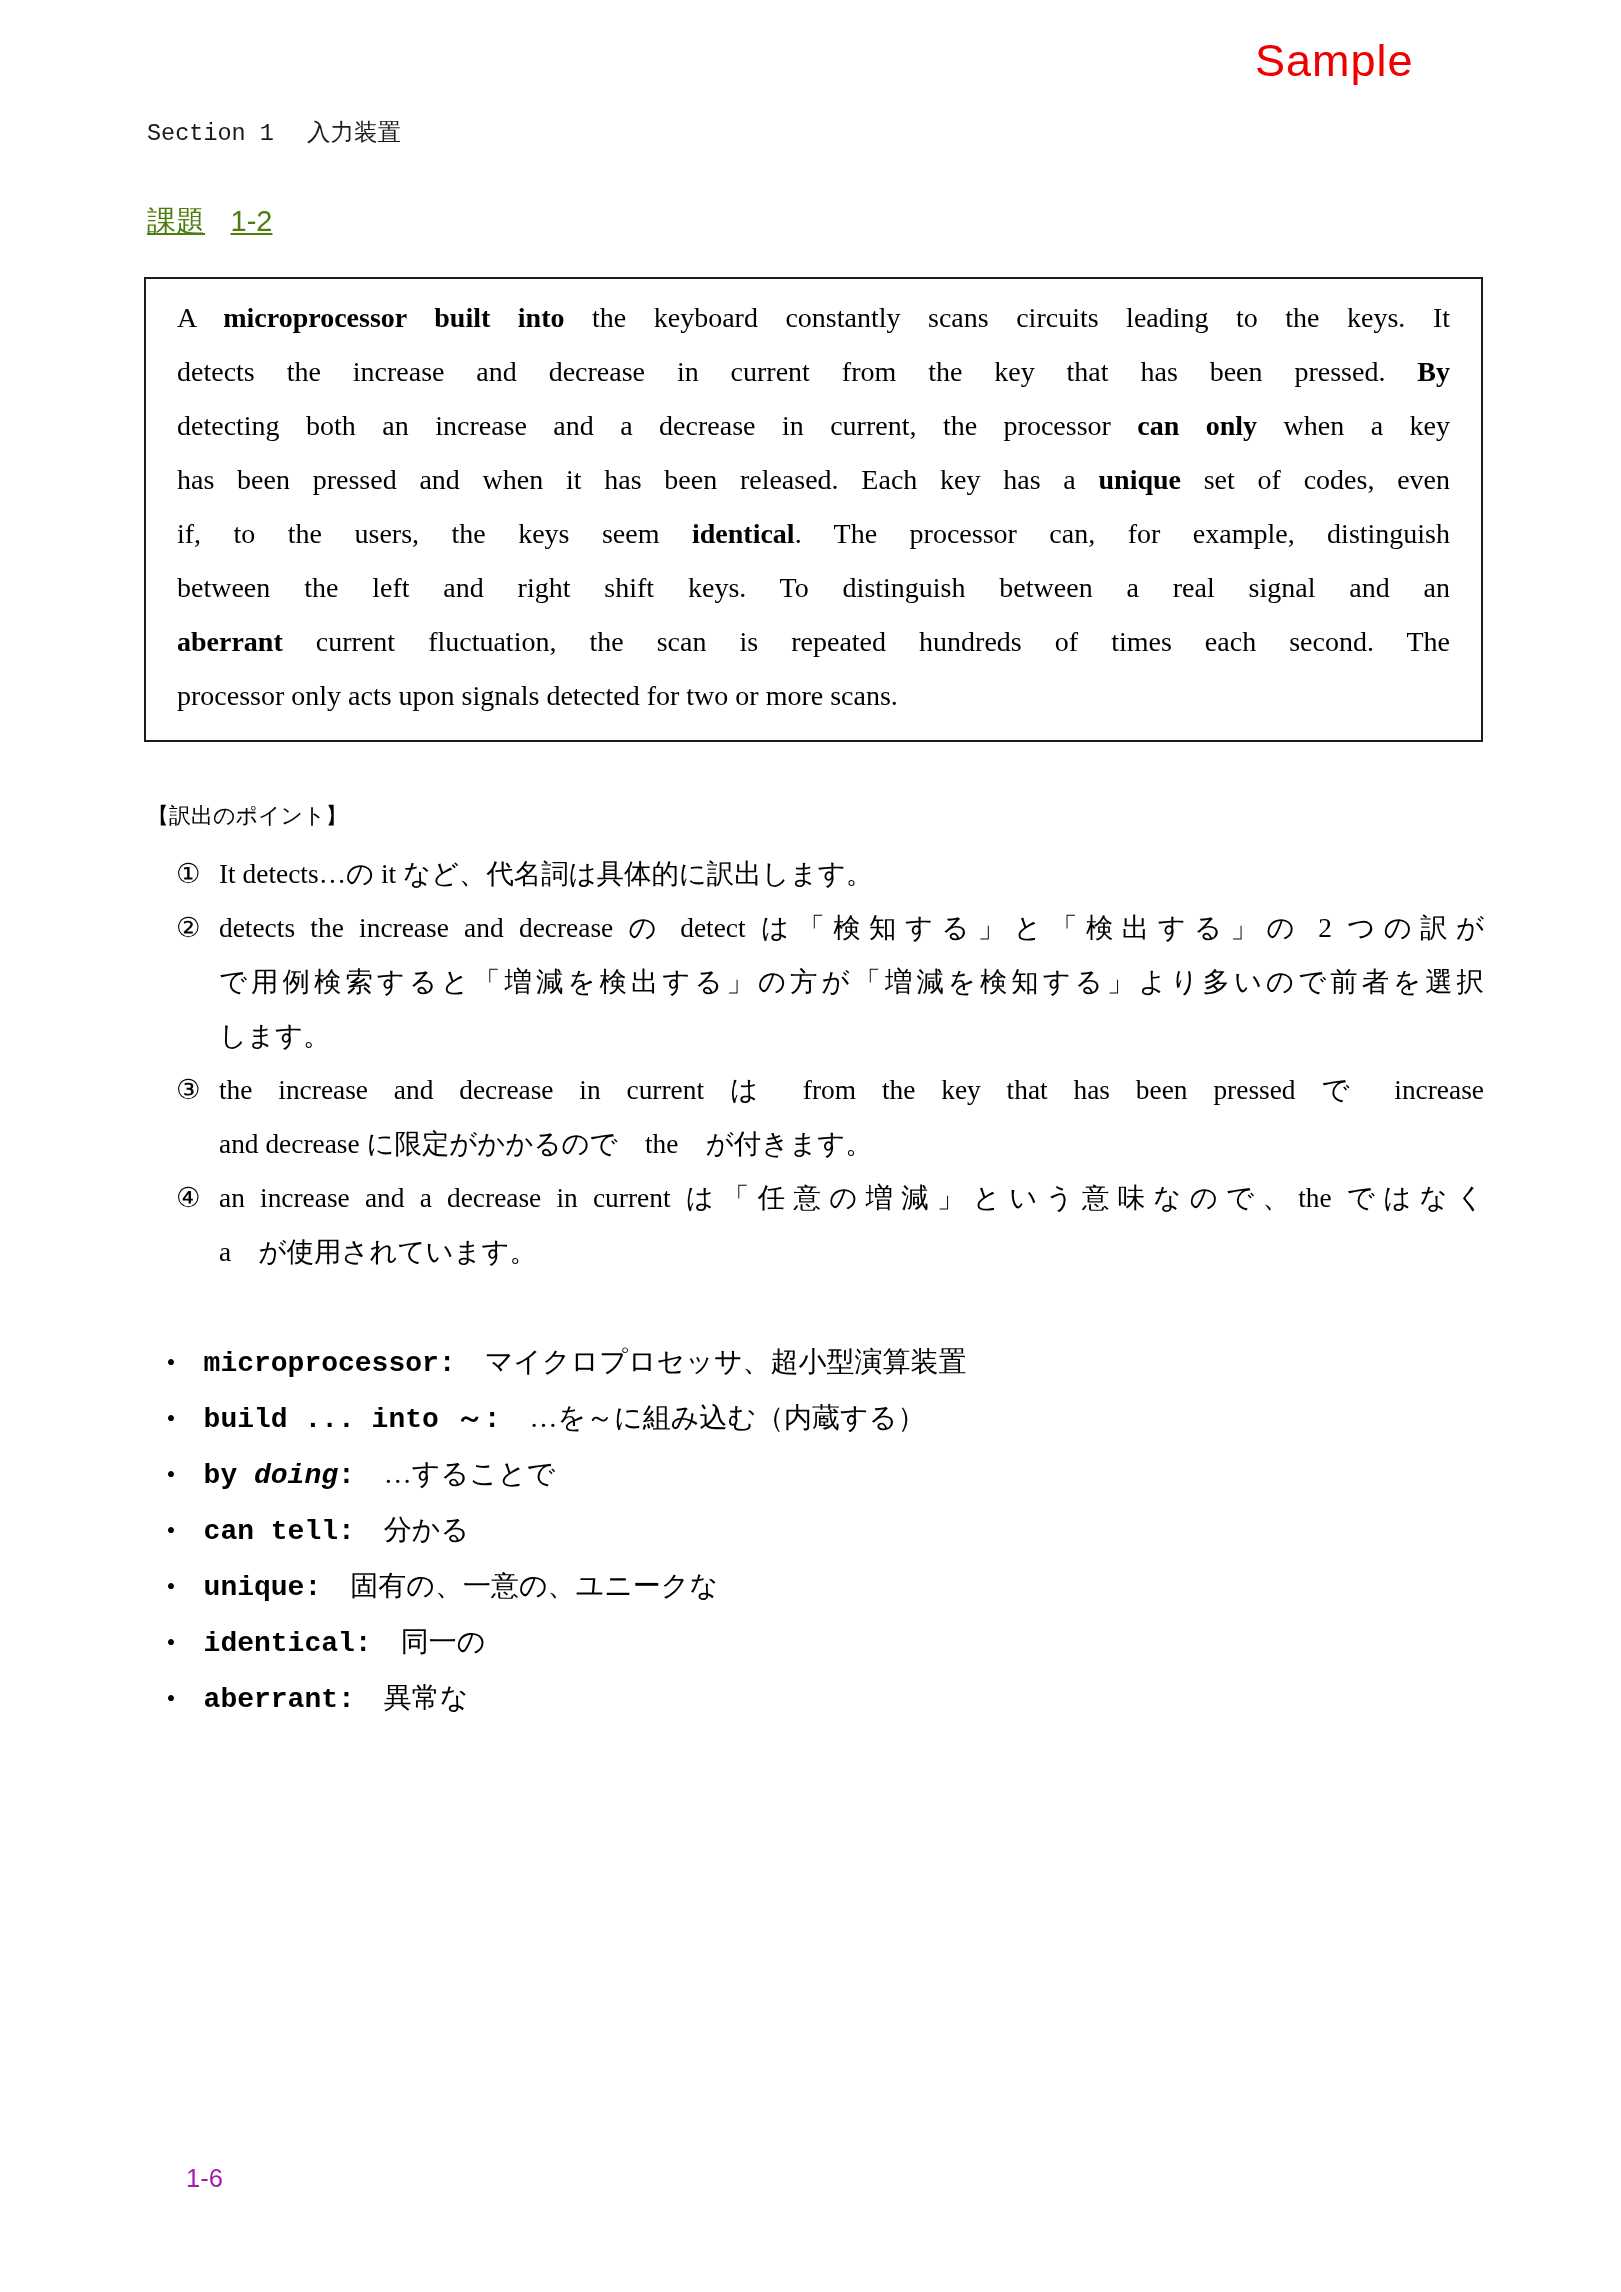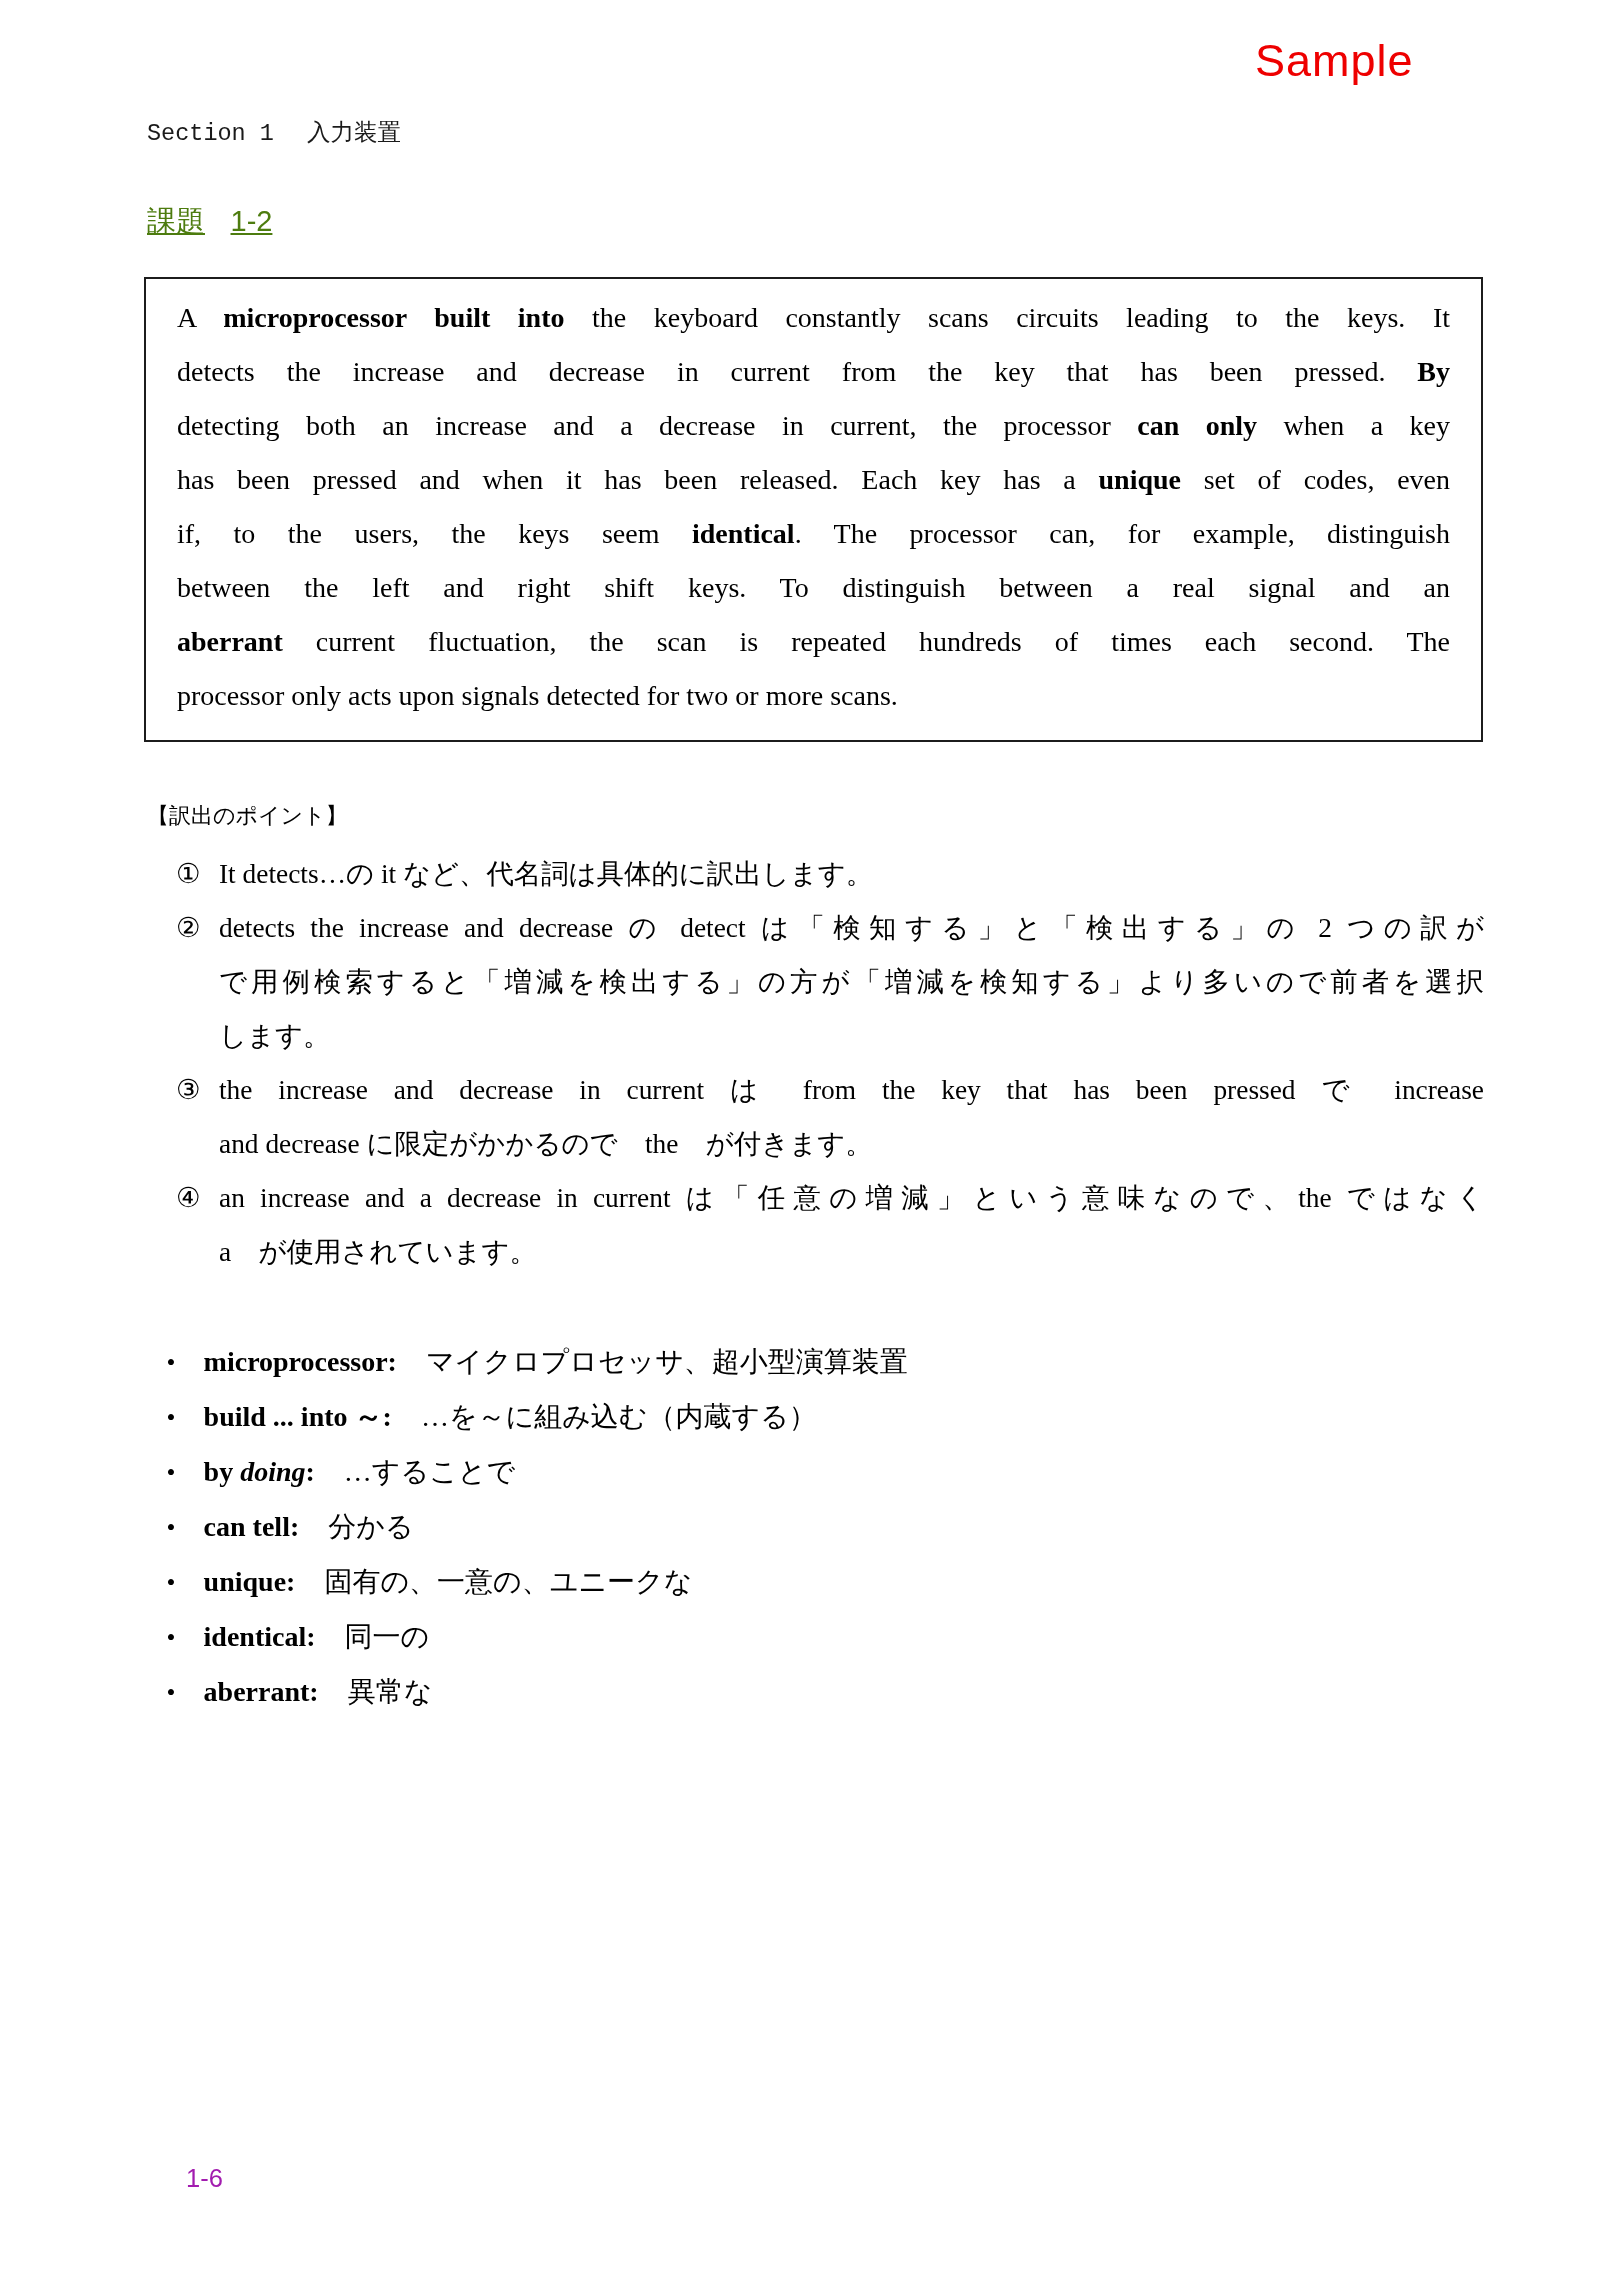--- a/index.html
+++ b/index.html
@@ -50,21 +50,21 @@
     font-family:"Liberation Sans","DejaVu Sans",sans-serif;
     font-size:22px; line-height:39px; margin-bottom:11.8px; color:#000;
   }
   .pt-item { display:flex; font-size:27.4px; line-height:54px; }
   .pt-num  { flex:none; width:43px; margin-left:29px; }
   .pt-text { flex:1; min-width:0; }
   .pt-line { text-align:justify; text-align-last:justify; }
   .pt-line.last { text-align-last:left; }
   .v-item { display:flex; align-items:baseline; font-size:28px; line-height:54px; }
   .v-bullet { flex:none; width:37px; margin-left:19.6px; font-size:25.5px; }
-  .v-term { font-weight:bold; }
+  .v-term { font-weight:bold;font-family:Liberation Mono, monospace; }
   .v-def  { margin-left:29px; }
   .footer {
     position:absolute; top:2164px; left:186px;
     font-family:"Liberation Sans","DejaVu Sans",sans-serif;
     font-size:25.5px; color:#a21caf;
   }
 </style>
 </head>
 <body>
 

